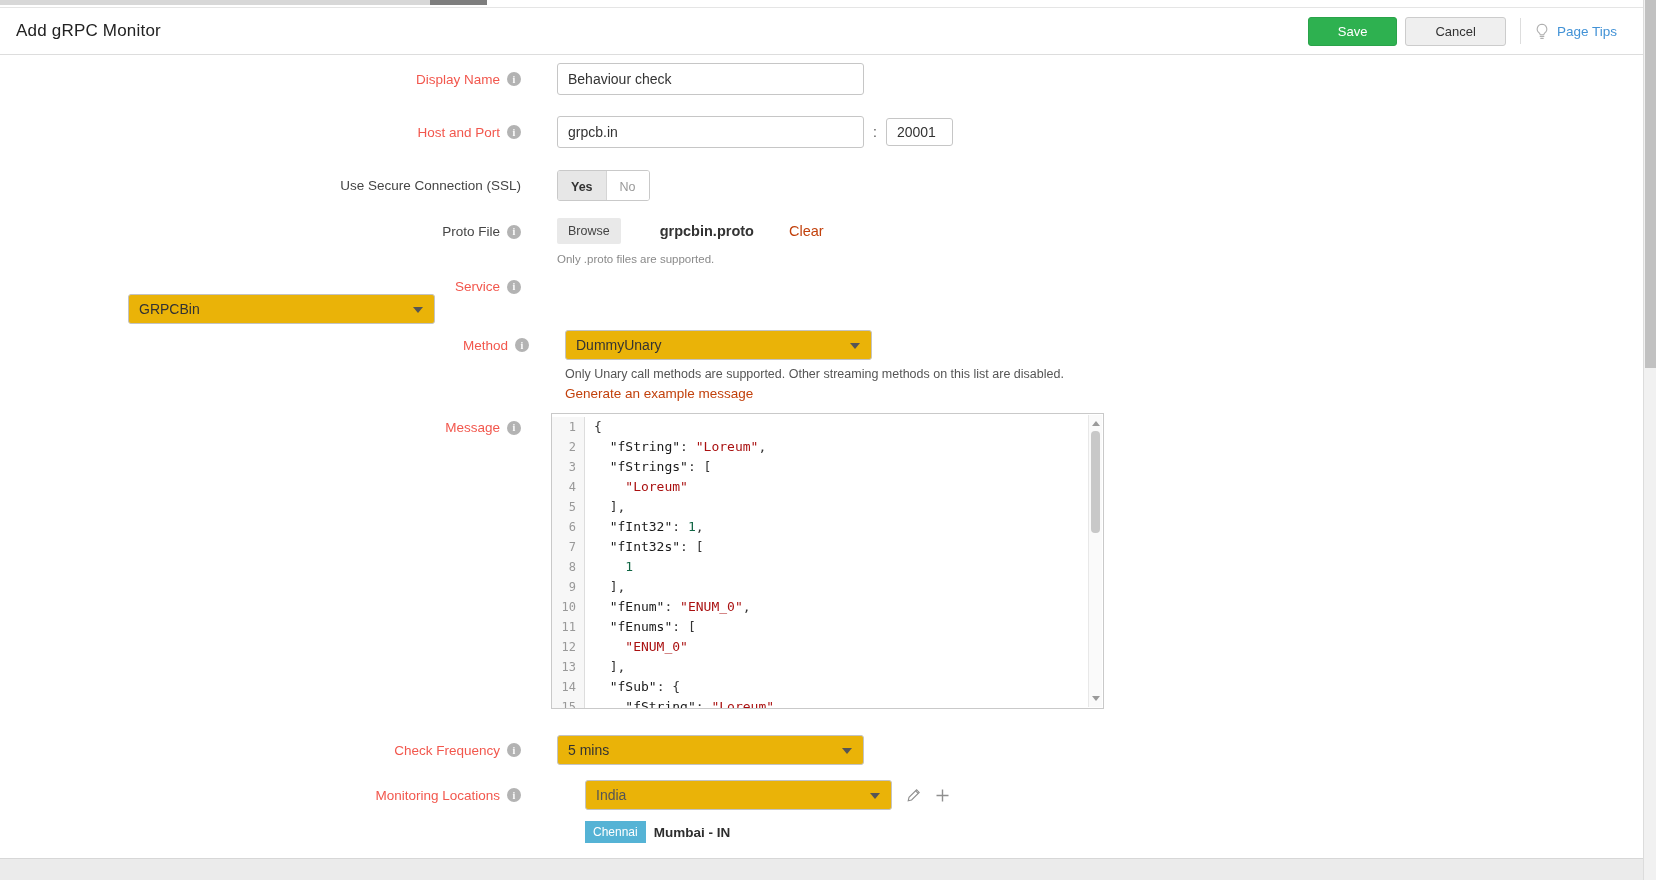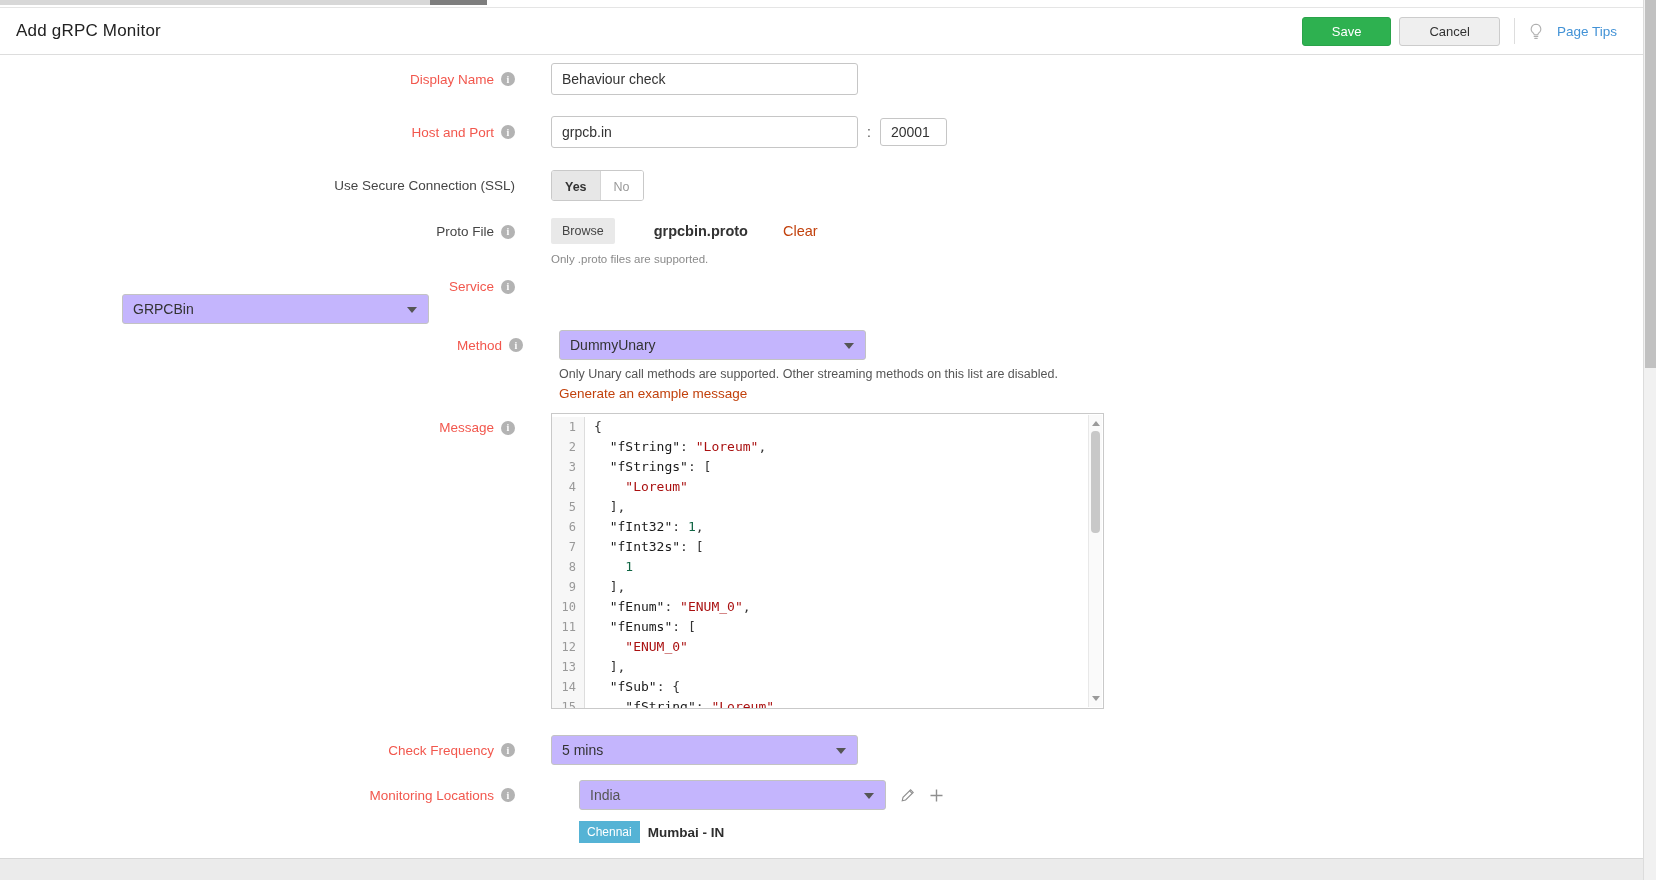--- a/index.html
+++ b/index.html
@@ -15,24 +15,24 @@
   
   .header { position:absolute; top:7px; left:0; right:13px; height:48px; background:#fff;
             border-top:1px solid #e5e5e5; border-bottom:1px solid #ddd;
             display:flex; align-items:center; }
   .title { font-size:17px; color:#222; margin-left:16px; letter-spacing:.2px; }
   .header-right { position:absolute; right:26px; top:0; height:100%; display:flex; align-items:center; }
   .btn { font-size:13px; border-radius:3px; padding:6px 29px; cursor:pointer; border:1px solid transparent; }
   .btn-save { background:#2eb150; color:#fff; border-color:#2aa34a; }
   .btn-cancel { background:#efefef; color:#333; border-color:#ccc; margin-left:8px; }
   .hdr-divider { width:1px; height:26px; background:#ddd; margin:0 14px; }
-  .page-tips { display:flex; align-items:center; gap:14px; color:#4292d6; font-size:13.5px; cursor:pointer; }
-
-  
-  .row { position:absolute; left:0; display:flex; align-items:center;justify-content:space-between; }
+  .page-tips { display:flex; align-items:center; gap:8px; color:#4292d6; font-size:13.5px; cursor:pointer; }
+
+  
+  .row { position:absolute; left:6px; display:flex; align-items:center;justify-content:space-between; }
   .label-cell { width:515px; display:flex; justify-content:flex-end; align-items:center; gap:7px; }
   .lbl { font-size:13.5px; }
   .lbl-red { color:#f2574d; }
   .lbl-dark { color:#454545; }
   .info-icon { width:14px; height:14px; border-radius:50%; background:#b3b3b3; color:#fff;
                font-size:10px; font-weight:bold; font-family:"Liberation Serif", serif;
                display:inline-flex; align-items:center; justify-content:center; flex:0 0 auto; }
   .control-cell { margin-left:36px; }
 
   .txt-input { width:307px; height:32px; border:1px solid #c6c6c6; border-radius:3px;
@@ -49,21 +49,21 @@
   .browse-chip { background:#e9e9e9; color:#444; font-size:12.5px; padding:6px 11px;
                  border-radius:2px; cursor:pointer; display:inline-block; }
   .file-name { font-size:14.5px; color:#333; font-weight:bold; margin-left:11px; }
   .link { color:#c2410c; cursor:pointer; text-decoration:none; }
   .clear-link { font-size:14.5px; margin-left:7px; }
   .helper-sm { font-size:11.5px; color:#8a8a8a; margin-top:9px; }
   .helper-md { font-size:12.5px; color:#555; margin-top:7px; }
   .gen-link { font-size:13.5px; margin-top:5px; display:inline-block; }
 
   .select { position:relative; width:307px; height:30px; border:1px solid #c3c3c3; border-radius:3px;
-            background:#c4b5fd; display:flex; align-items:center; padding:0 28px 0 10px;
+            background:#eab308; display:flex; align-items:center; padding:0 28px 0 10px;
             font-size:14px; color:#333; cursor:pointer; }
   .caret { position:absolute; right:11px; top:12px; width:0; height:0;
            border-left:5px solid transparent; border-right:5px solid transparent;
            border-top:6px solid #555; }
 
   
   .editor { position:absolute; left:551px; top:413px; width:553px; height:296px;
             border:1px solid #c9c9c9; background:#fff; overflow:hidden;
             font-family:"DejaVu Sans Mono","Liberation Mono",monospace; font-size:13px; }
   .code-scroll { position:absolute; inset:0; right:15px; overflow:hidden; padding-top:3px; }

